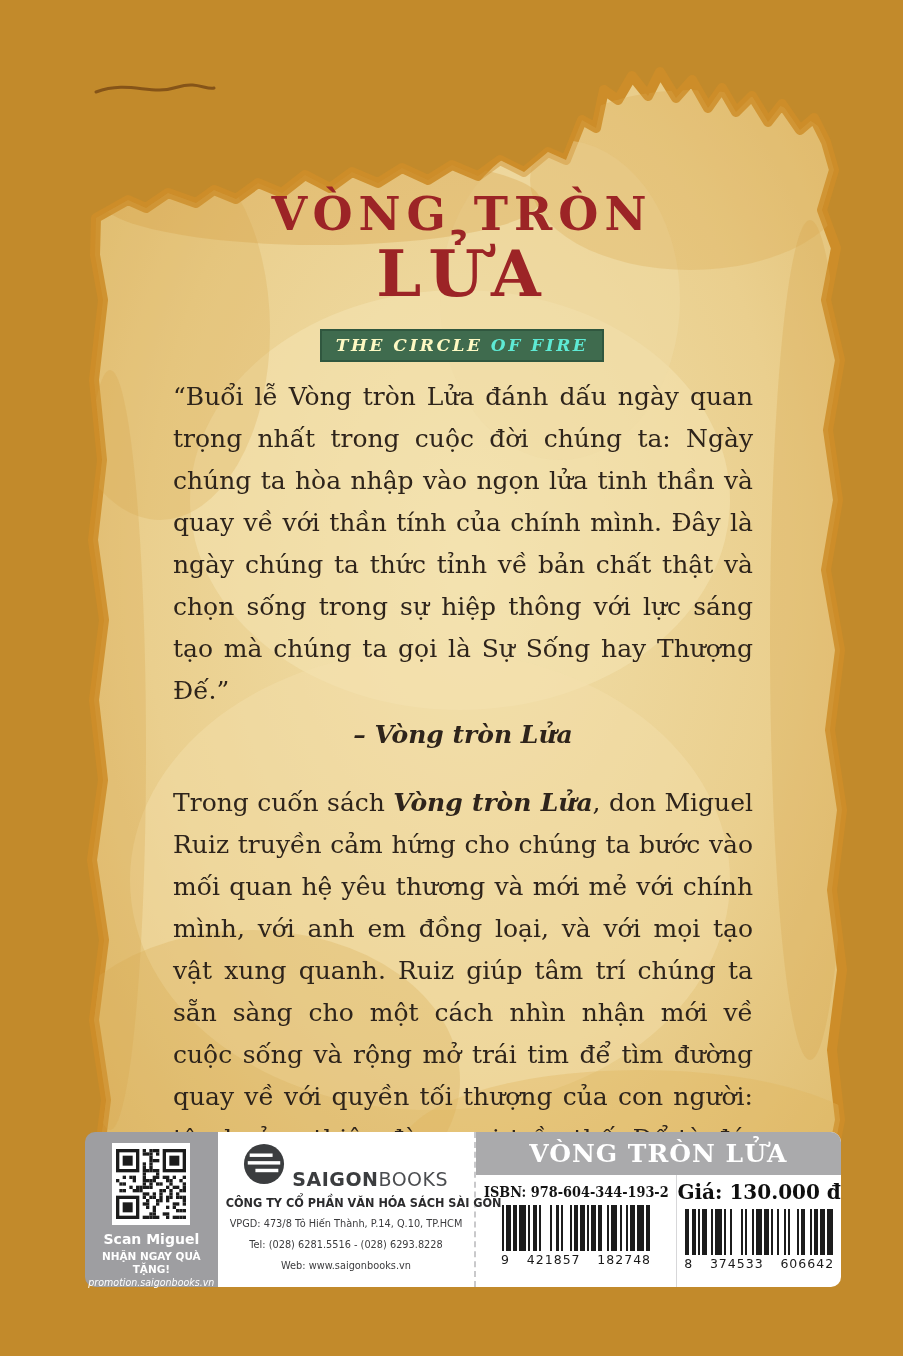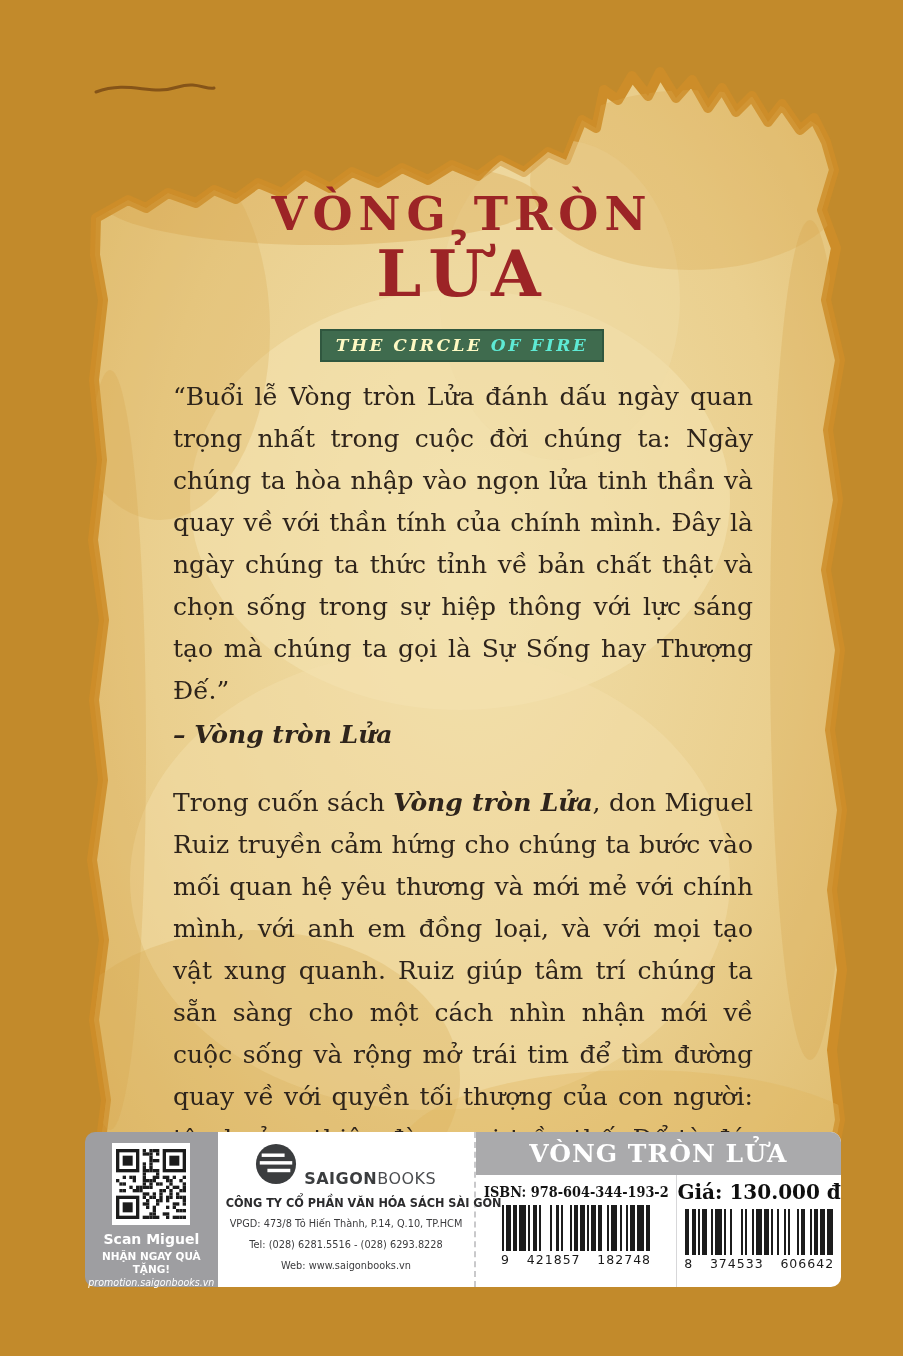--- a/index.html
+++ b/index.html
@@ -14,39 +14,39 @@
   .banner-wrap{position:absolute;left:0;top:329px;width:924px;text-align:center;}
   .banner{display:inline-block;background:#3f6b4e;border:2px solid #30573f;
           padding:4px 14px 5px 14px;font-style:italic;font-weight:bold;
           font-size:17px;letter-spacing:2.5px;}
   .banner .b1{color:#fef9c3;}
   .banner .b2{color:#5eead4;}
 
   
   .textcol{position:absolute;left:173px;top:376px;width:580px;color:#2e241b;}
   .quote{font-size:25px;line-height:42px;text-align:justify;}
-  .attr{font-size:25px;line-height:42px;font-weight:bold;font-style:italic;text-align:left;margin-top:2px;}
+  .attr{font-size:25px;line-height:42px;font-weight:bold;font-style:italic;text-align:center;margin-top:2px;}
   .desc{font-size:25px;line-height:42px;text-align:justify;margin-top:26px;}
   .desc .bk{font-weight:bold;font-style:italic;}
 
   
   .footer{position:absolute;left:85px;top:1132px;width:747px;height:155px;display:flex;
           font-family:"DejaVu Sans",sans-serif;}
   .qr-panel{width:143px;background:#9e9ea1;border-radius:10px 0 0 10px;text-align:center;
             padding-top:11px;box-sizing:border-box;color:#fff;}
   .qr-box{width:78px;height:82px;background:#fff;margin:0 auto;padding:4px;box-sizing:border-box;}
   .qr-box svg{width:100%;height:100%;display:block;}
   .qr-l1{font-size:14px;font-weight:bold;margin-top:6px;}
   .qr-l2{font-size:11px;font-weight:bold;margin-top:3px;transform:scaleX(.95);}
   .qr-l3{font-size:10px;font-style:italic;margin-top:1px;transform:scaleX(.95);}
 
   .pub-panel{width:256px;background:#ffffff;text-align:center;padding-top:9px;box-sizing:border-box;}
   .logo-row{display:flex;align-items:center;justify-content:center;gap:7px;height:46px;}
   .logo-row svg{width:42px;height:42px;}
-  .logo-text{font-size:16px;letter-spacing:.5px;color:#3b3d3f;margin-top:29px;}
+  .logo-text{font-size:19px;letter-spacing:.5px;color:#3b3d3f;margin-top:29px;}
   .logo-text .lb{font-weight:bold;}
   .logo-text .ll{font-weight:normal;color:#4b4d50;}
   .company{font-size:12px;font-weight:bold;color:#2c2c2e;margin-top:9px;transform:scaleX(.94);white-space:nowrap;}
   .pub-info{font-size:10.5px;color:#3c3c3e;line-height:21px;margin-top:3px;transform:scaleX(.93);white-space:nowrap;}
 
   .sales-panel{flex:1;background:#ffffff;border-radius:0 10px 10px 0;border-left:2px dashed #c9c9cb;
                display:flex;flex-direction:column;box-sizing:border-box;}
   .sales-head{height:43px;line-height:43px;background:#aaaaac;color:#fff;text-align:center;
               font-family:"DejaVu Serif",serif;font-weight:bold;font-size:25px;letter-spacing:1px;
               border-top-right-radius:10px;}

